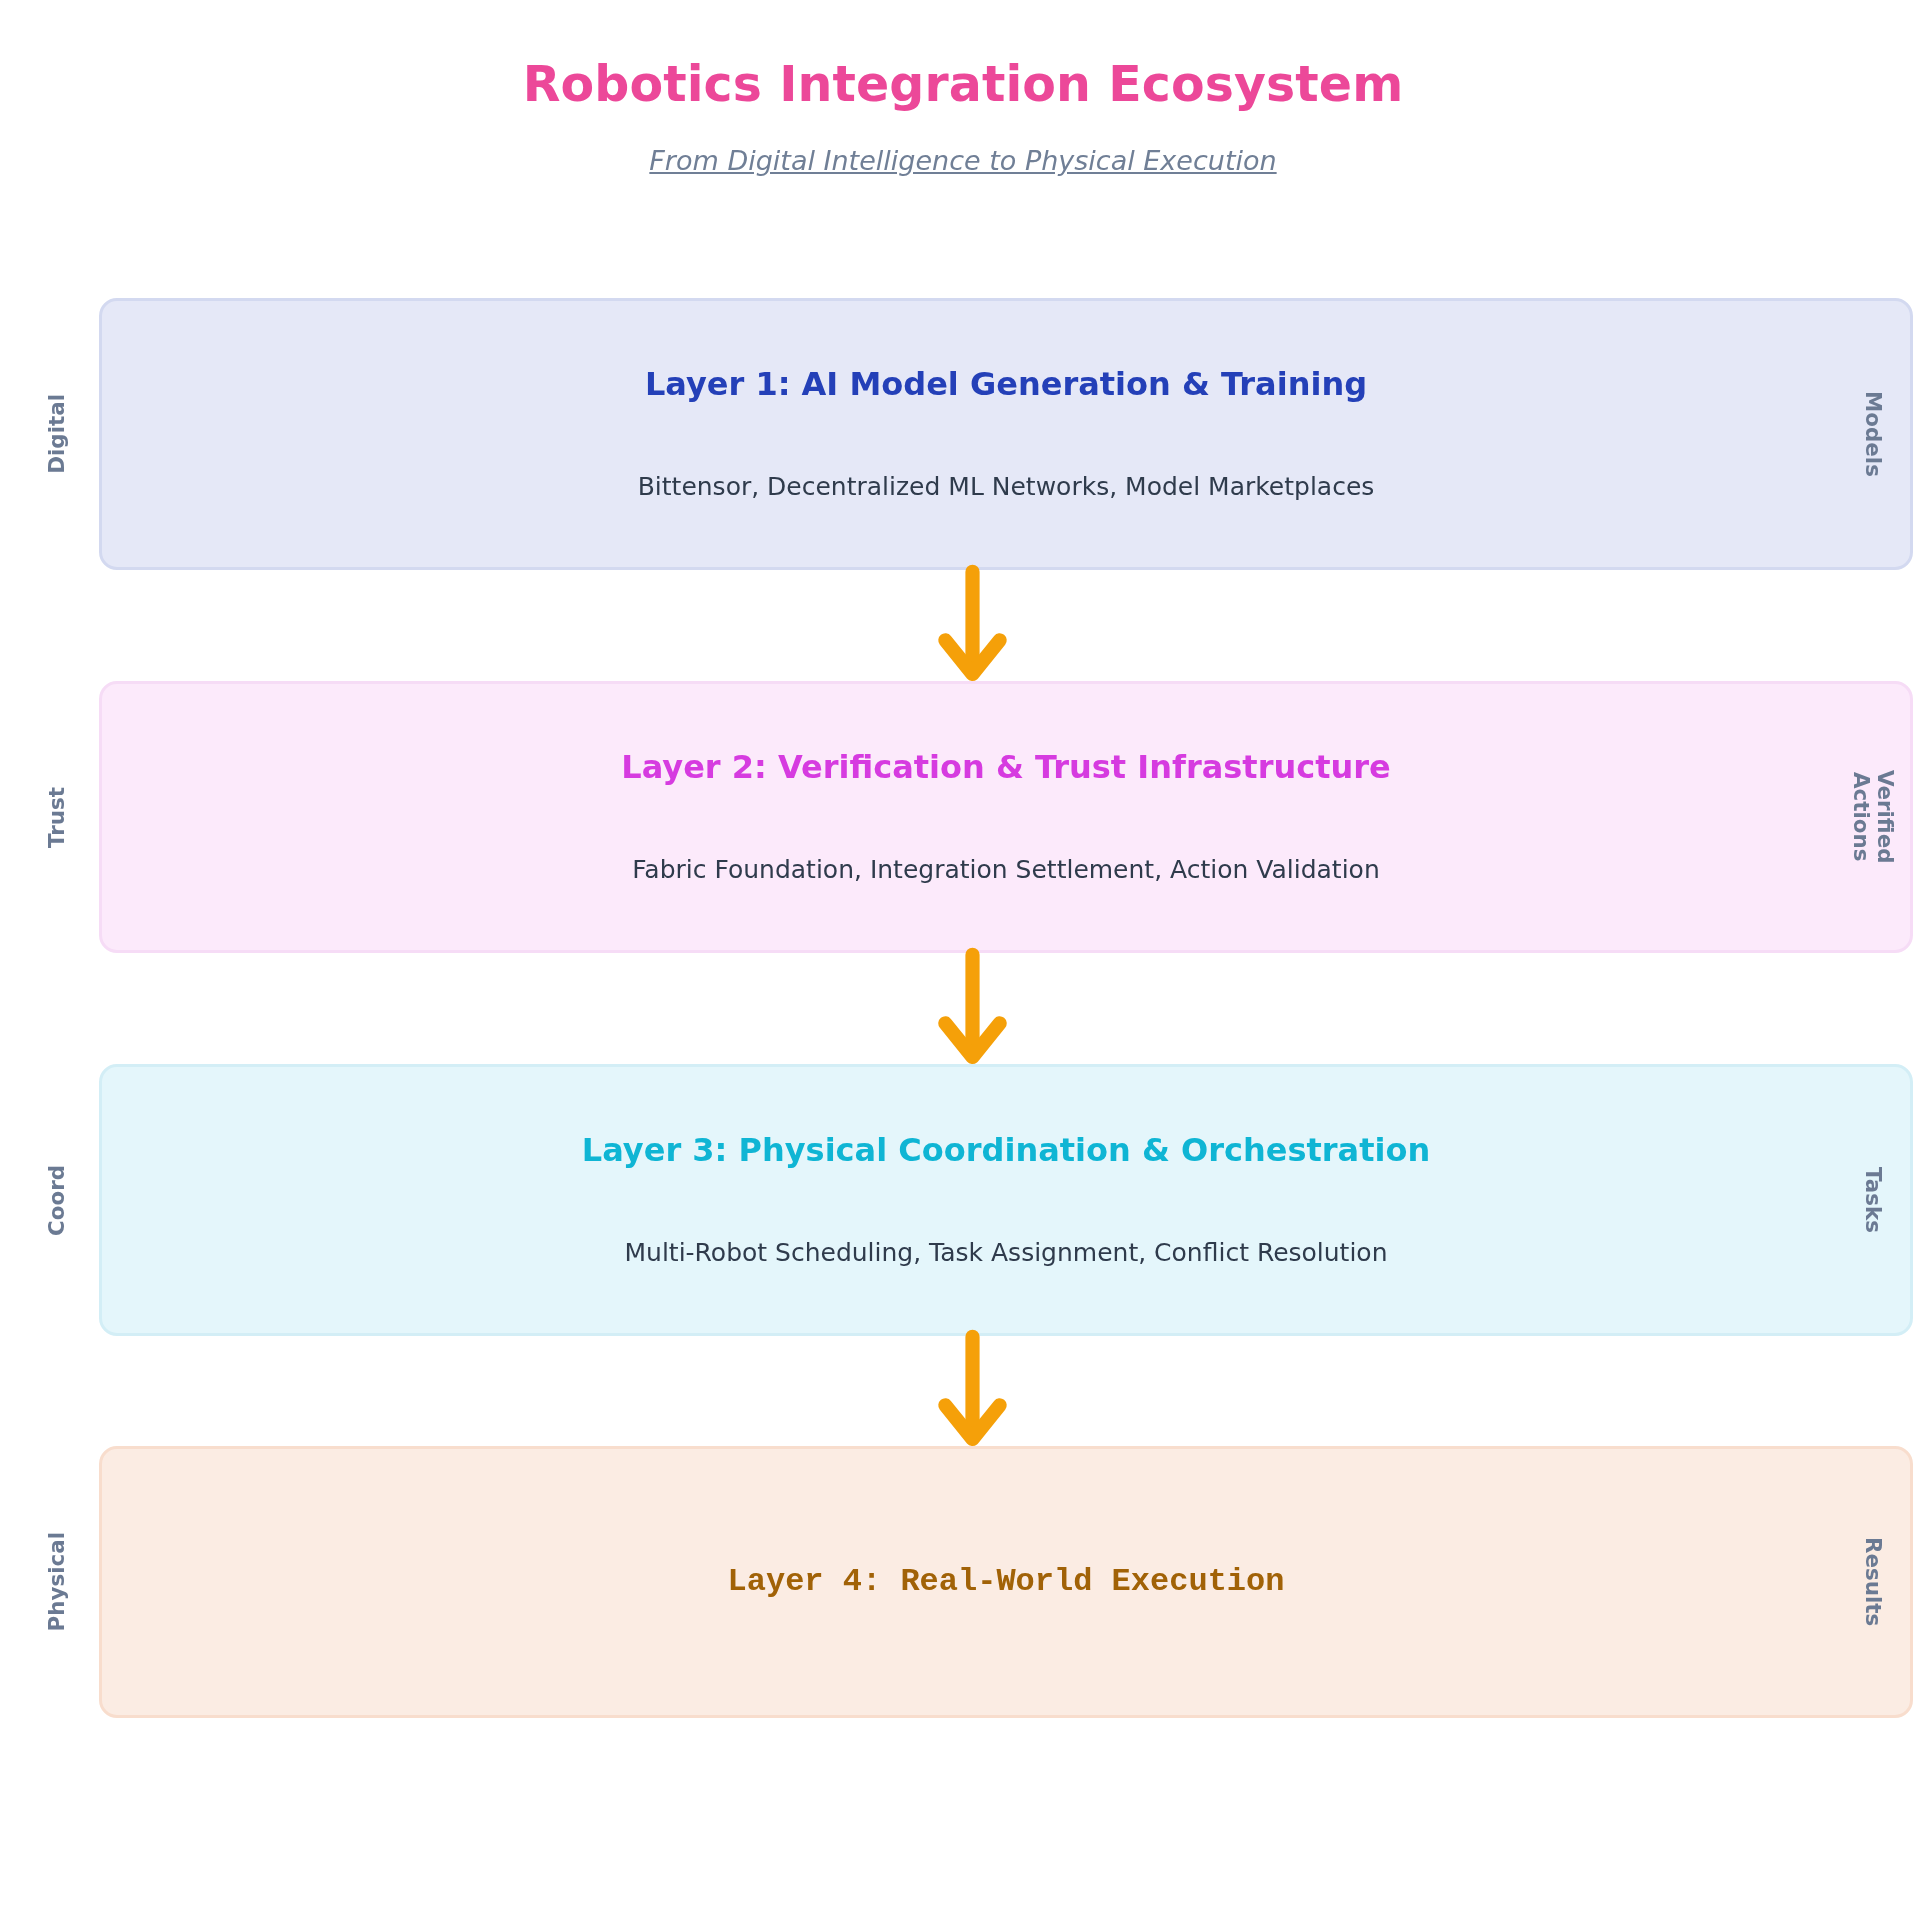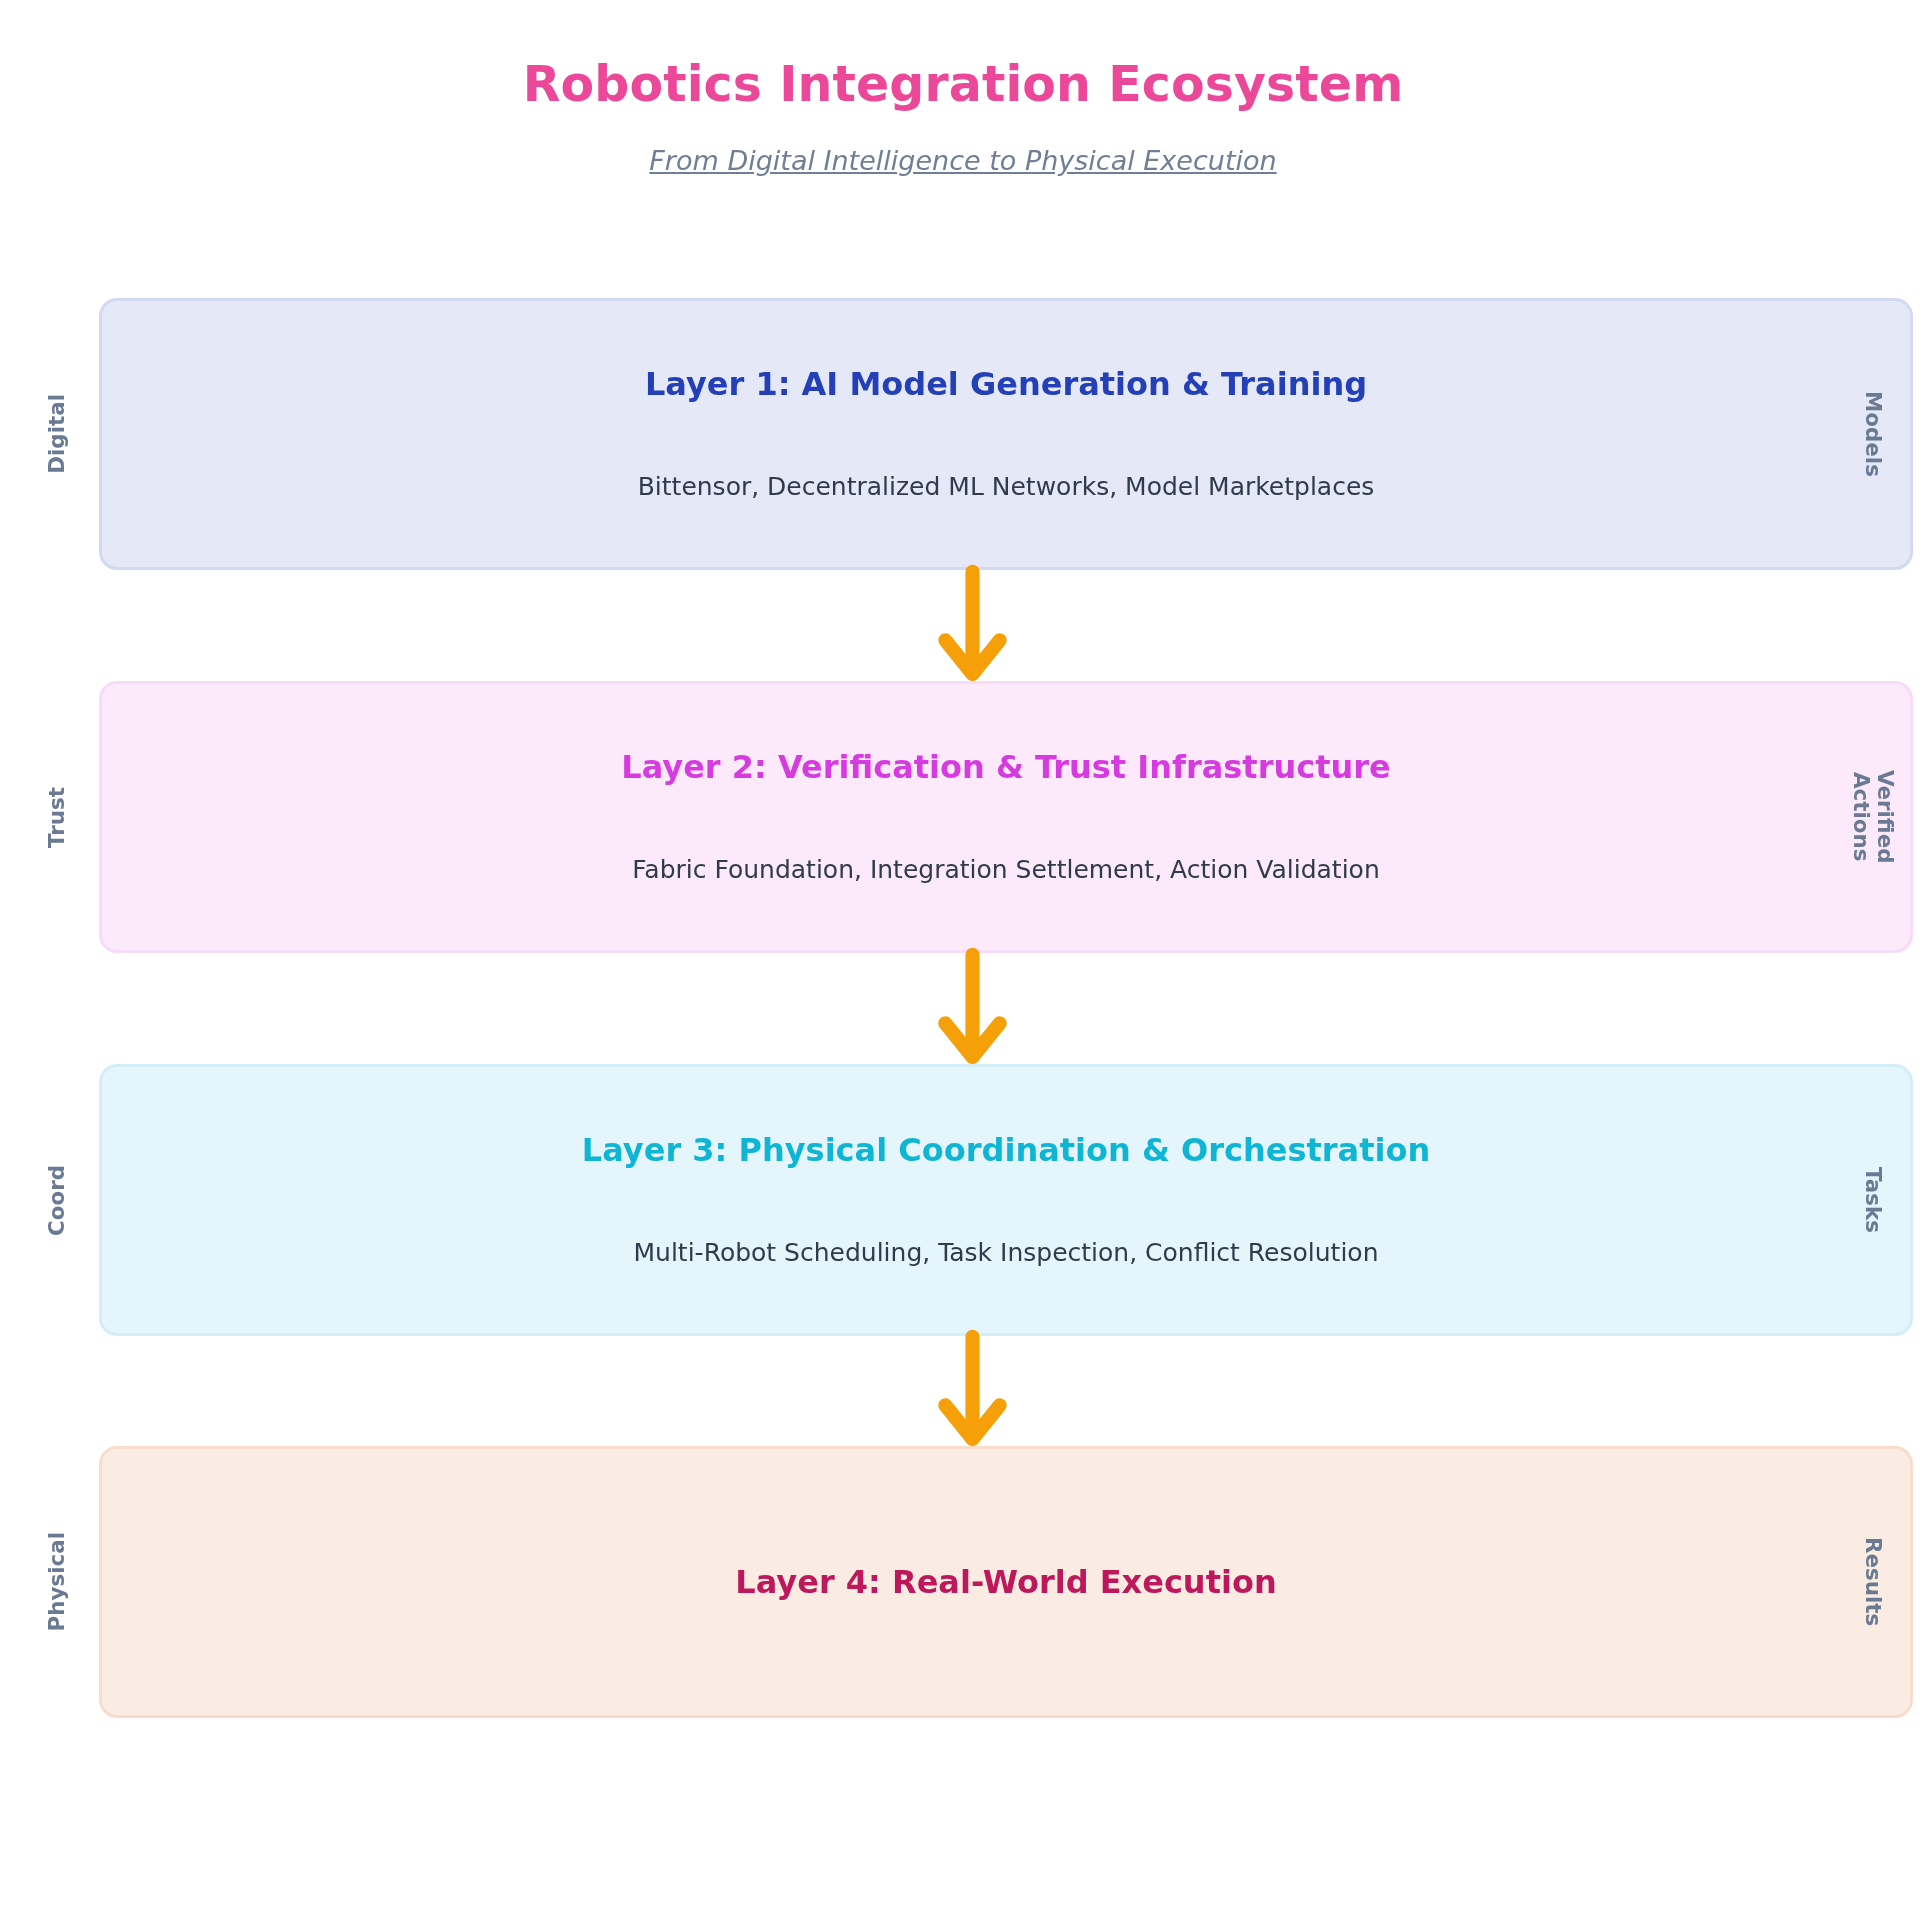--- a/index.html
+++ b/index.html
@@ -194,40 +194,40 @@
         <polyline points="30,118 72,170 114,118" fill="none" stroke="#f5a009" stroke-width="22" stroke-linecap="round" stroke-linejoin="round"></polyline>
       </svg>
     </div>
 
     <div class="layer-row r3">
       <div class="side-label left">
         <span class="rot-ccw">Coord</span>
       </div>
       <div class="layer-box" id="box-3" style="background: rgb(228, 246, 251); border-color: rgb(211, 238, 246);">
         <div class="layer-title" id="title-3" style="color: rgb(15, 181, 212);">Layer 3: Physical Coordination &amp; Orchestration</div>
-        <div class="layer-desc">Multi-Robot Scheduling, Task Inspection, Conflict Resolution</div>
+        <div class="layer-desc">Multi-Robot Scheduling, Task Assignment, Conflict Resolution</div>
       </div>
       <div class="side-label right">
         <span class="rot-cw">Tasks</span>
       </div>
     </div>
 
     <div class="arrow a3">
       <svg viewBox="0 0 144 190" xmlns="http://www.w3.org/2000/svg">
         <line x1="72" y1="12" x2="72" y2="150" stroke="#f5a009" stroke-width="22" stroke-linecap="round"></line>
         <polyline points="30,118 72,170 114,118" fill="none" stroke="#f5a009" stroke-width="22" stroke-linecap="round" stroke-linejoin="round"></polyline>
       </svg>
     </div>
 
     <div class="layer-row r4">
       <div class="side-label left">
         <span class="rot-ccw">Physical</span>
       </div>
       <div class="layer-box" id="box-4" style="background: rgb(251, 236, 227); border-color: rgb(248, 221, 205);">
-        <div class="layer-title" id="title-4" style="color: #be185d;">Layer 4: Real-World Execution</div>
+        <div class="layer-title" id="title-4" style="color: #a16207; font-family: Liberation Mono, monospace;">Layer 4: Real-World Execution</div>
       </div>
       <div class="side-label right">
         <span class="rot-cw">Results</span>
       </div>
     </div>
 
   </div>
 </div>
 
 

